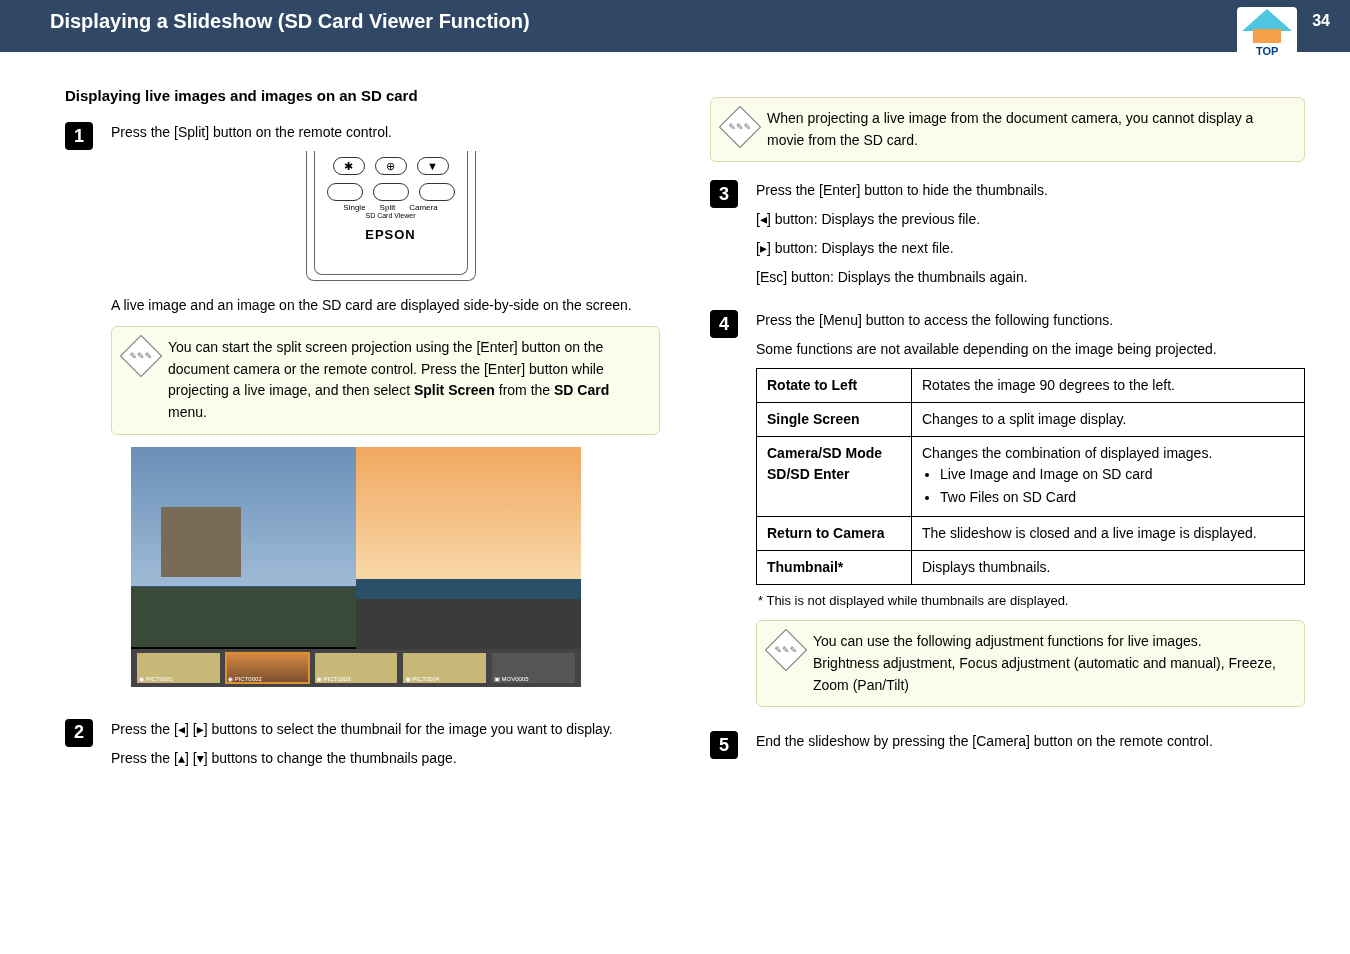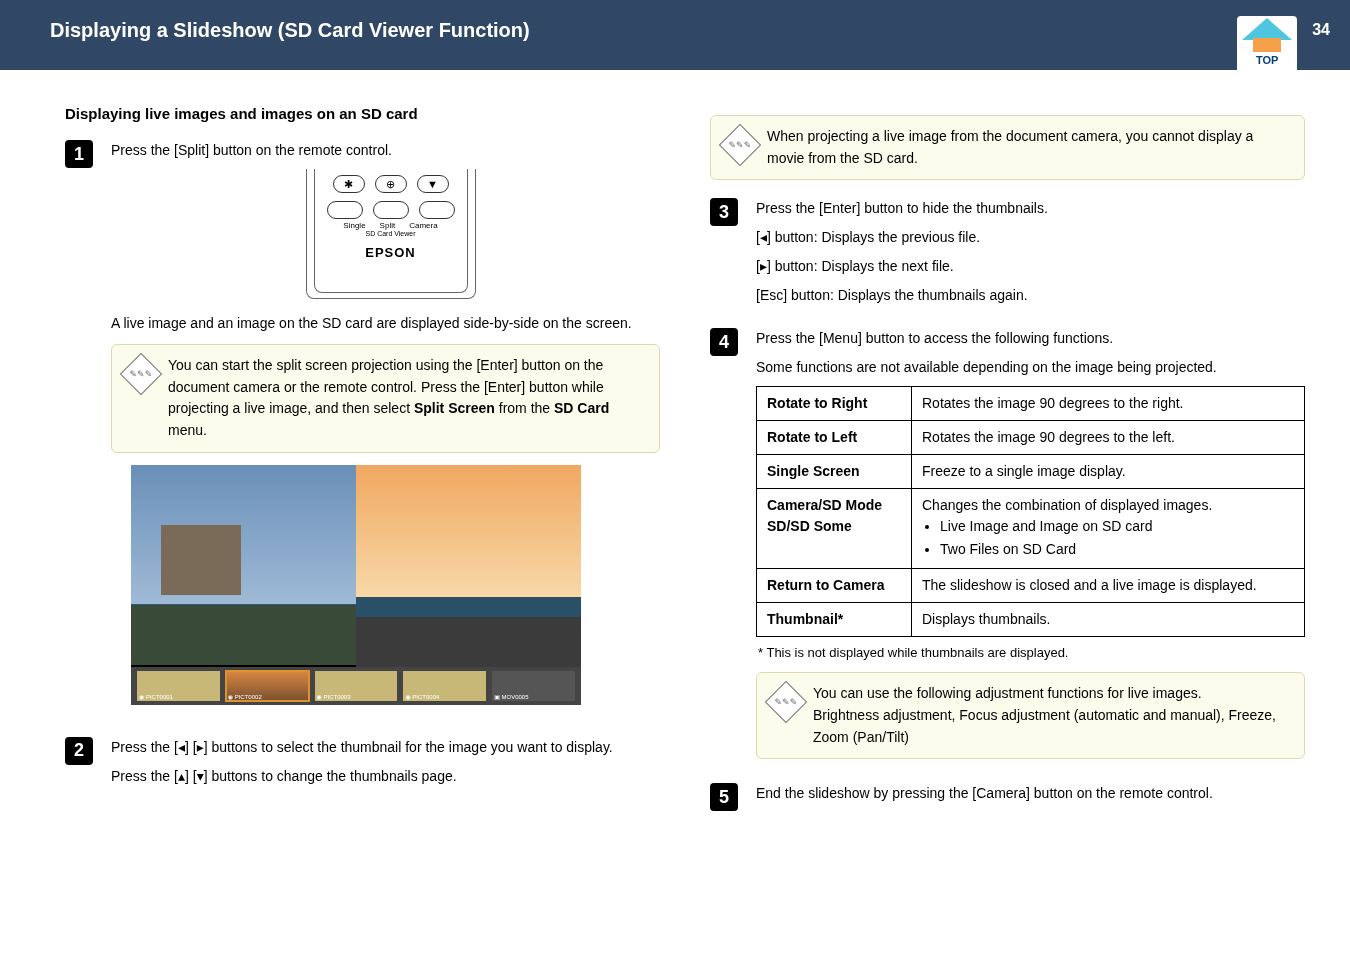--- a/index.html
+++ b/index.html
@@ -11,21 +11,21 @@
     width: 1350px;
     height: 954px;
     position: relative;
   }
   .header-bar {
     background: #304866;
     color: #fff;
     display: flex;
     align-items: center;
     justify-content: space-between;
-    height: 70px;
+    height: 52px;
     padding: 0 20px 10px 50px;
   }
   .header-title {
     font-size: 20px;
     font-weight: bold;
   }
   .header-right {
     display: flex;
     align-items: center;
     gap: 15px;
@@ -372,34 +372,30 @@
     </div>
 
     <div class="step">
       <div class="step-badge">4</div>
       <div class="step-body">
         <p>Press the [Menu] button to access the following functions.</p>
         <p>Some functions are not available depending on the image being projected.</p>
 
         <table class="func-table">
           <tbody>
-              <tr>
-                <td>Rotate to Right</td>
-                <td>Rotates the image 90 degrees to the right.</td>
-              </tr>
           <tr>
                 <td>Rotate to Left</td>
                 <td>Rotates the image 90 degrees to the left.</td>
               </tr>
           <tr>
                 <td>Single Screen</td>
-                <td>Freeze to a single image display.</td>
+                <td>Changes to a split image display.</td>
               </tr>
           <tr>
-            <td><span>Camera/SD Mode</span><br><span>SD/SD Some</span></td>
+            <td><span>Camera/SD Mode</span><br><span>SD/SD Enter</span></td>
             <td>
               <span>Changes the combination of displayed images.</span>
               <ul class="bullets">
                 <li>Live Image and Image on SD card</li>
                 <li>Two Files on SD Card</li>
               </ul>
             </td>
           </tr>
           <tr>
                 <td>Return to Camera</td>

